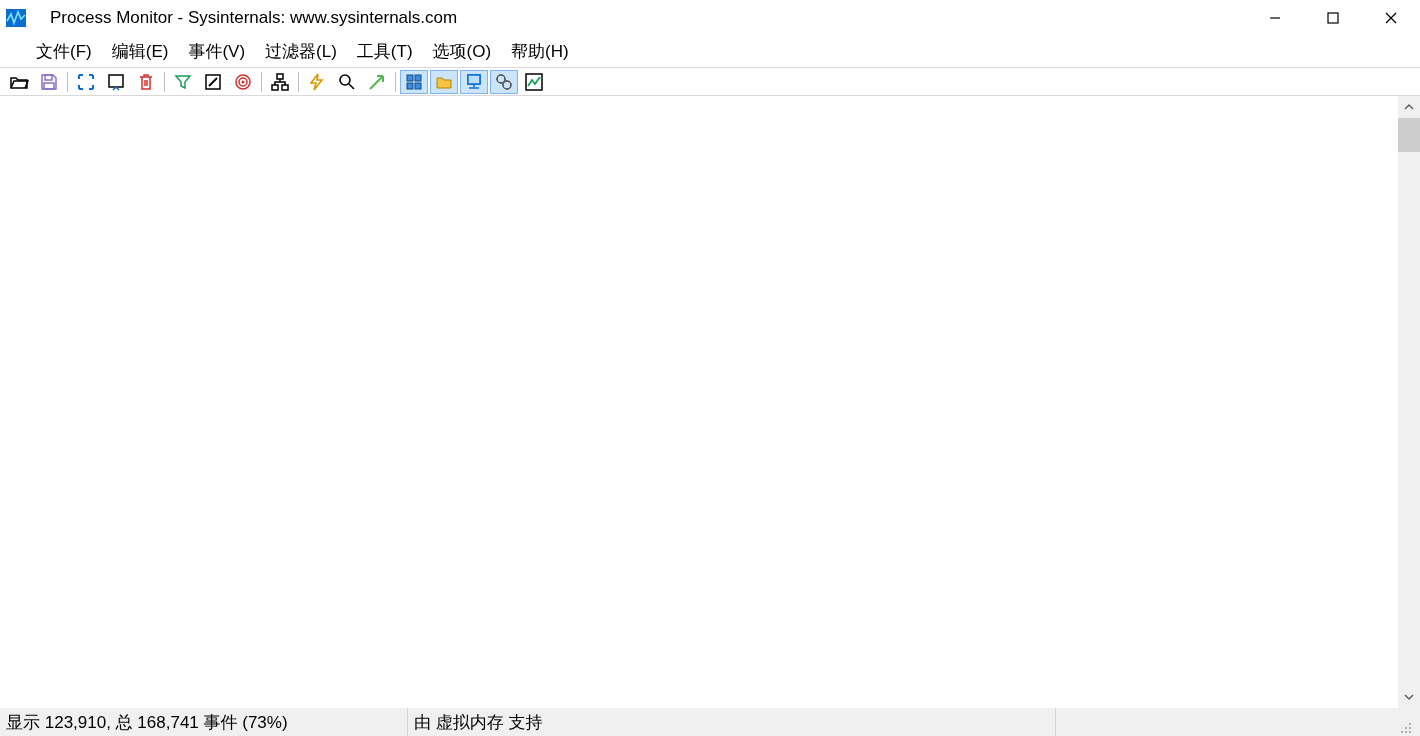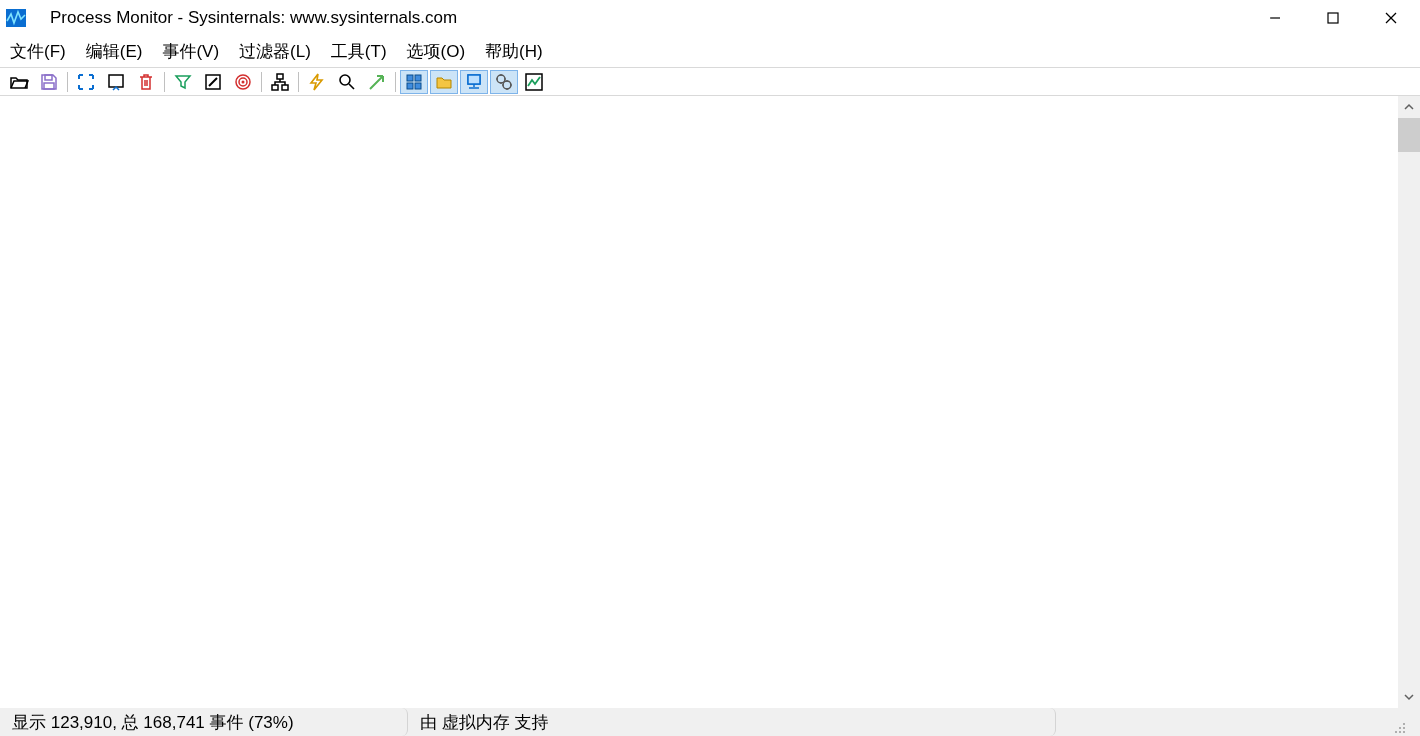--- a/index.html
+++ b/index.html
@@ -2,33 +2,33 @@
 <html><head>
 <meta charset="utf-8">
 <style>
   * { margin:0; padding:0; box-sizing:border-box; }
   html,body { width:1420px; height:736px; font-family:"Microsoft YaHei","Segoe UI",Tahoma,sans-serif; background:#fff; overflow:hidden; }
   .titlebar { height:36px; display:flex; align-items:center; padding-left:6px; background:#fff; }
   .titlebar .app-icon { width:20px; height:18px; margin-right:8px; }
   .titlebar .title { font-size:17px; color:#000;margin-left:16px; }
   .titlebar .spacer { flex:1; }
   .win-btn { width:58px; height:36px; display:flex; align-items:center; justify-content:center; }
-  .menubar { height:32px; display:flex; align-items:flex-start; padding:0 0; font-size:17px; border-bottom:1px solid #d9d9d9; }
+  .menubar { height:32px; display:flex; align-items:flex-start; padding:0 26px; font-size:17px; border-bottom:1px solid #d9d9d9; }
   .menu-item { padding:4px 10px; cursor:default; }
   .toolbar { height:28px; display:flex; align-items:center; border-bottom:1px solid #d9d9d9; padding:0 4px; background:#fff; }
   .tb-btn { width:28px; height:24px; display:flex; align-items:center; justify-content:center; margin:0 1px; border:1px solid transparent; }
   .tb-btn.active { background:#cce4f7; border:1px solid #7eb4ea; }
   .tb-sep { width:1px; height:20px; background:#c0c0c0; margin:0 3px; }
   .content-wrap { position:relative; height:612px; }
   .content { position:absolute; left:0; top:0; right:22px; bottom:0; background:#fff; }
   .scrollbar { position:absolute; right:0; top:0; width:22px; height:100%; background:#f0f0f0; }
   .scrollbar .arrow { width:22px; height:22px; display:flex; align-items:center; justify-content:center; color:#606060; font-size:11px; }
   .scrollbar .thumb { position:absolute; left:0; top:22px; width:22px; height:34px; background:#cdcdcd; }
   .statusbar { height:28px; display:flex; align-items:center; background:#f0f0f0; font-size:17px; }
-  .status-panel { height:100%; display:flex; align-items:center; padding:0 12px; border-right:1px solid #d4d4d4;border-radius:6px; }
+  .status-panel { height:100%; display:flex; align-items:center; padding:0 6px; border-right:1px solid #d4d4d4; }
   .status-panel.p1 { width:408px; }
   .status-panel.p2 { width:648px; }
   .status-panel.p3 { flex:1; border-right:none; }
   .resize-grip { width:18px; height:18px; align-self:flex-end; }
 </style>
 </head>
 <body>
 
 <div class="titlebar">
   <svg class="app-icon" viewBox="0 0 20 18">

